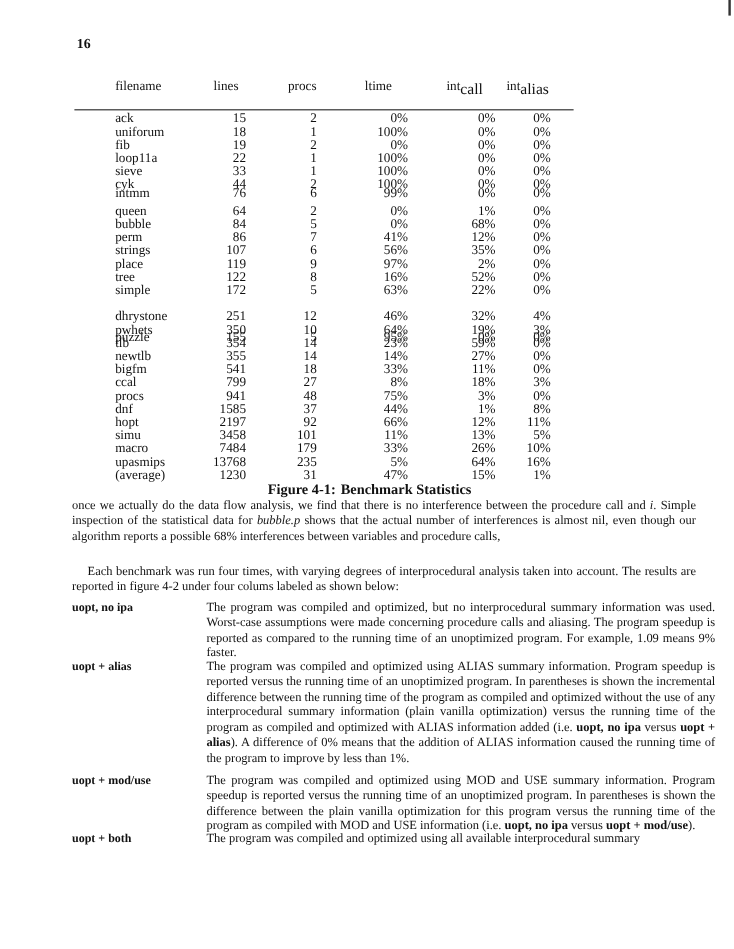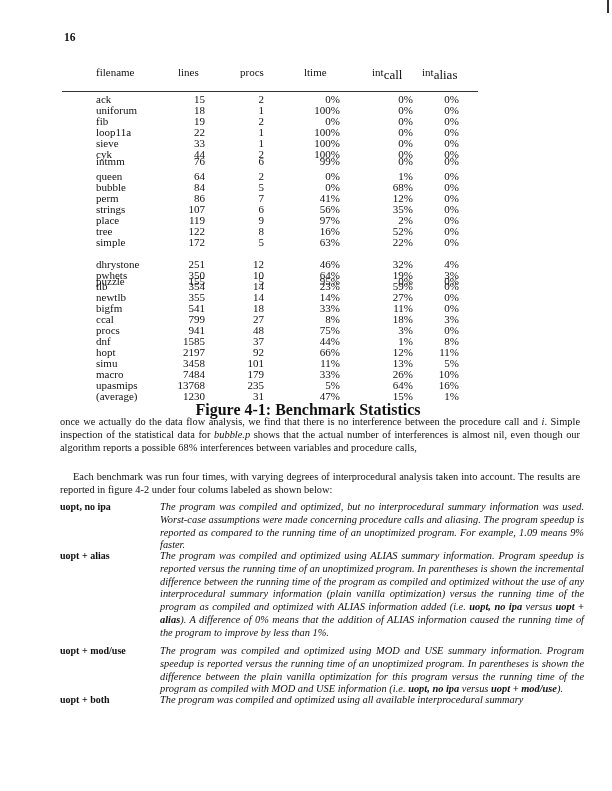--- a/index.html
+++ b/index.html
@@ -15,28 +15,28 @@
     .hdr sub { font-size:13px; vertical-align:-3px; }
     .rule { position:absolute; left:62px; width:416px; top:91px; height:0; border-top:1.3px solid #333; }
     .row { position:absolute; left:0; width:612px; height:11px; font-size:11px; line-height:11px; }
     .c { position:absolute; top:0; white-space:nowrap; }
     .c.name { left:96px; }
     .c.lines { right:calc(612px - 205px); text-align:right; }
     .c.procs { right:calc(612px - 264px); text-align:right; }
     .c.ltime { right:calc(612px - 340px); text-align:right; }
     .c.call { right:calc(612px - 413px); text-align:right; }
     .c.alias { right:calc(612px - 459px); text-align:right; }
-    .caption { position:absolute; top:401px; left:0; width:612px; text-align:center; font-size:16px; font-weight:bold; }
+    .caption { position:absolute; top:401px; left:0; width:612px; text-align:center; font-size:12px; font-weight:bold; }
     .caption span { margin-left:4px; }
     .para { position:absolute; left:60px; width:520px; font-size:10.4px; line-height:12.8px; text-align:justify; }
     .p1 { top:416px; }
     .p2 { top:471px; text-indent:13px; }
     .def { position:absolute; left:60px; width:520px; font-size:10.4px; line-height:12.8px; }
     .def .term { position:absolute; left:0; top:0; font-weight:bold; font-size:10px; }
-    .def .desc { position:absolute; left:100px; width:424px; top:0; text-align:justify;font-style:italic; }
+    .def .desc { position:absolute; left:112px; width:424px; top:0; text-align:justify; }
     .d1 { top:501px; } .d2 { top:550px; } .d3 { top:645px; } .d4 { top:694px; }
     b { font-weight:bold; }
   </style>
 </head>
 <body>
 
 <div class="edge-mark"></div>
 <div class="page-num">16</div>
 
 <div class="tbl">

